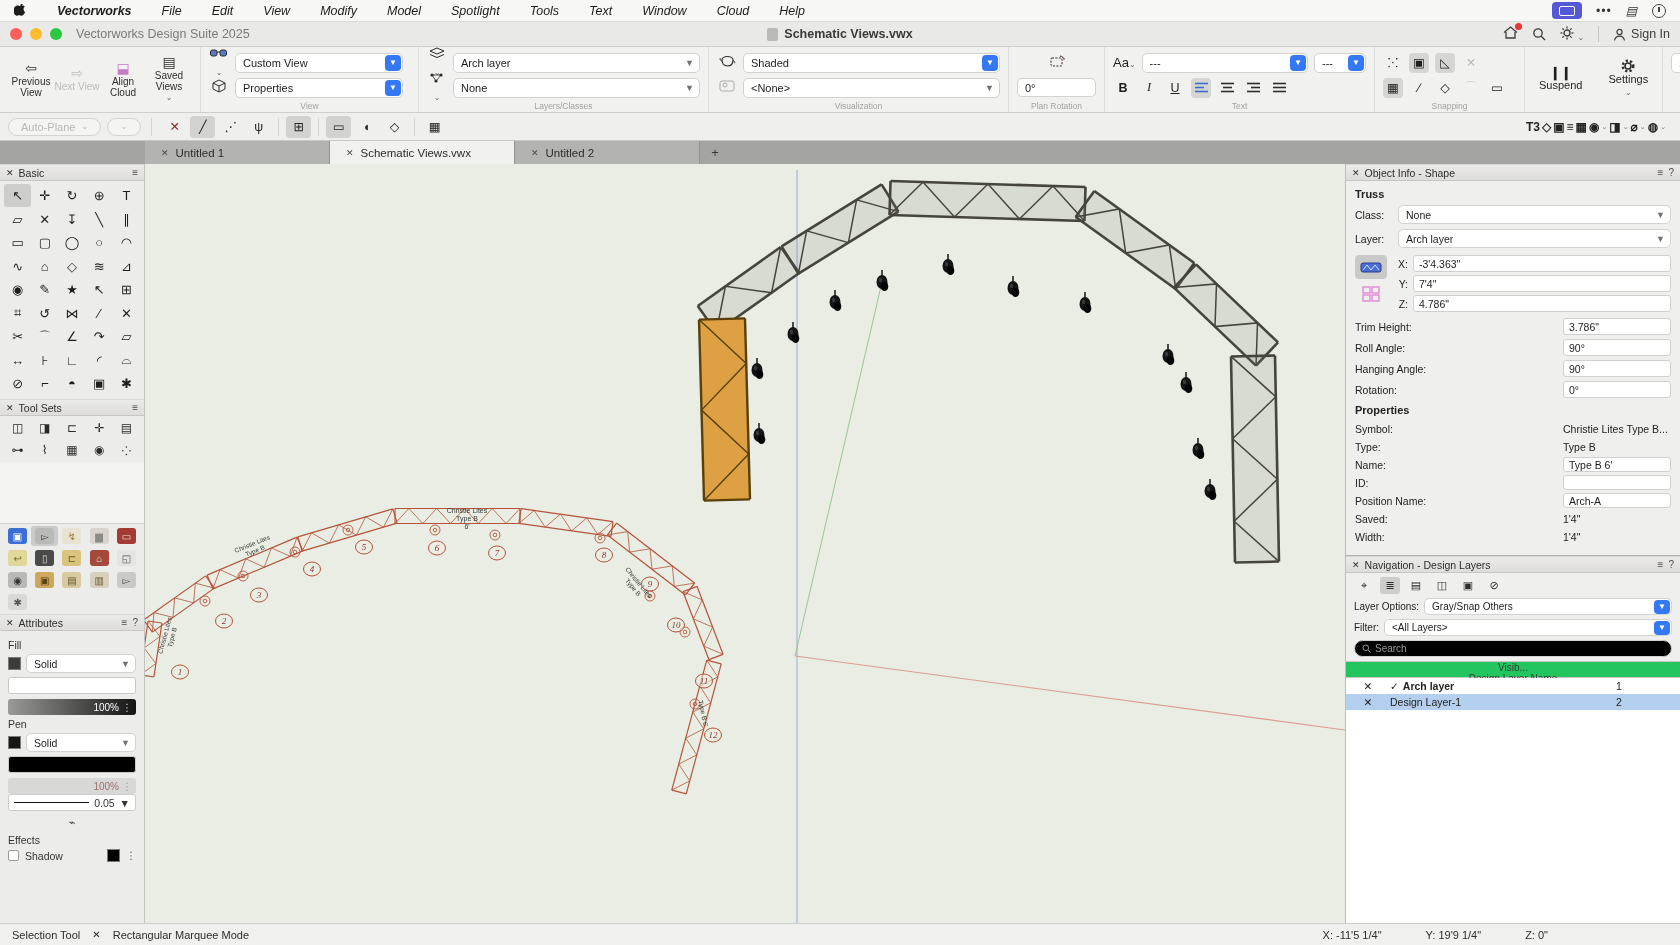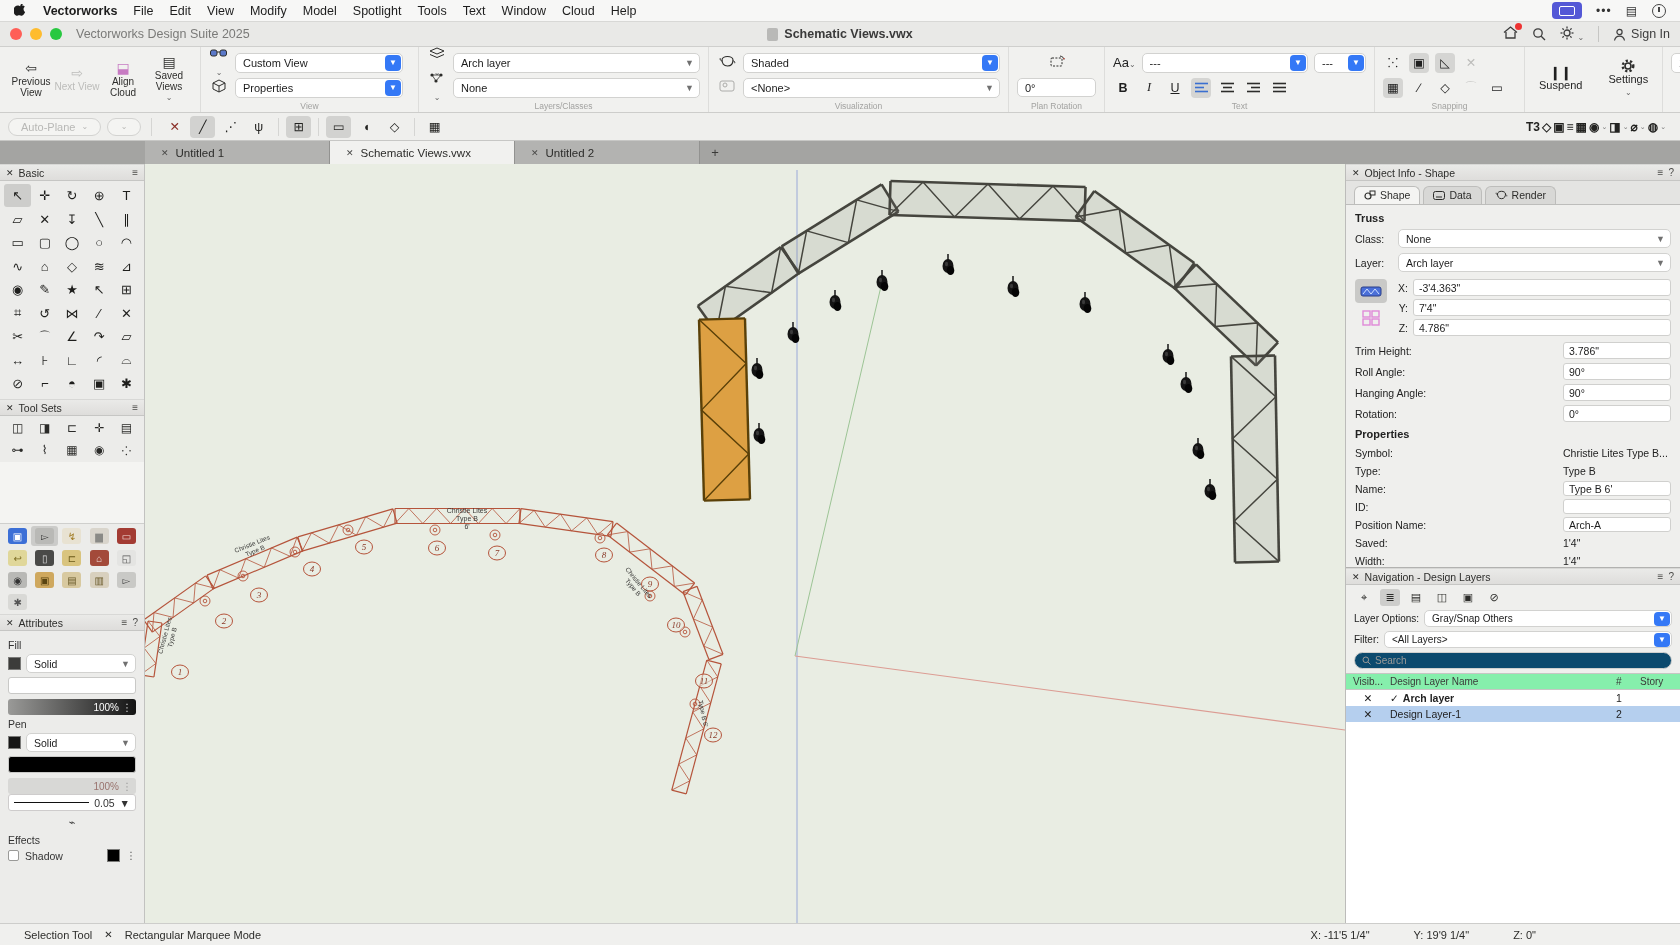--- a/index.html
+++ b/index.html
@@ -1,20 +1,20 @@
 <!DOCTYPE html>
 <html><head>
 <meta charset="utf-8">
 <style>
   * { margin:0; padding:0; box-sizing:border-box; }
   html,body { width:1680px; height:945px; overflow:hidden; font-family:"Liberation Sans",sans-serif; background:#ececea; color:#222; }
   .row { display:flex; align-items:center; }
 
   
-  .menubar { height:22px; background:#f7f7f6; border-bottom:1px solid #d8d8d6; display:flex; align-items:center; padding:0 14px; gap:16px; font-size:12.5px; color:#1d1d1d; }
+  .menubar { height:22px; background:#f7f7f6; border-bottom:1px solid #d8d8d6; display:flex; align-items:center; padding:0 14px; gap:30px; font-size:12.5px; color:#1d1d1d;font-style:italic; }
   .menubar .apple { width:13px; height:14px; }
   .menubar .mitem:first-of-type { font-weight:bold; }
   .mb-right { margin-left:auto; display:flex; align-items:center; gap:14px; }
   .ss-pill { width:30px; height:17px; background:#5458d6; border-radius:4px; display:flex; align-items:center; justify-content:center; }
   .ss-pill .scr { width:16px; height:10px; border:1.5px solid #fff; border-radius:2px; }
   .mb-ic { color:#333; font-size:12px; letter-spacing:1px; }
   .clock { width:14px; height:14px; border:1.5px solid #444; border-radius:50%; position:relative; }
   .clock:after{content:"";position:absolute;left:5px;top:2px;width:1.5px;height:5px;background:#444;}
 
   
@@ -130,33 +130,33 @@
   
   .navpanel { border-top:1px solid #b2b2b0; display:flex; flex-direction:column; flex:1; min-height:0; }
   .nav-icons { display:flex; gap:6px; padding:4px 8px; align-items:center; }
   .nic { width:20px; height:17px; display:flex; align-items:center; justify-content:center; font-size:11px; color:#2c2c2a; border-radius:3px; }
   .nic.act { background:#cdcdcb; }
   .navrow { display:flex; align-items:center; gap:5px; padding:0 8px; margin-bottom:4px; }
   .navrow .nl { font-size:10px; white-space:nowrap; }
   .navrow .dd { flex:1; height:17px; font-size:10px; }
   .navrow .dd .cb { width:14px; height:14px; }
   .searchrow { padding:0 8px; margin-bottom:4px; }
-  .search { background:#0c4a6e; border:1px solid #d0d0ce; border-radius:9px; height:17px; display:flex; align-items:center; gap:4px; padding:0 7px; color:#9a9a98; font-size:10px; }
+  .search { background:#000000; border:1px solid #d0d0ce; border-radius:9px; height:17px; display:flex; align-items:center; gap:4px; padding:0 7px; color:#9a9a98; font-size:10px; }
   .ltable { flex:1; display:flex; flex-direction:column; min-height:0; border-top:1px solid #c6c6c4; }
-  .lthead { display:flex; background:#86efac; border-bottom:1px solid #c6c6c4; height:16px; align-items:center; font-size:10px; color:#3a3a38; }
+  .lthead { display:flex; background:#22c55e; border-bottom:1px solid #c6c6c4; height:16px; align-items:center; font-size:10px; color:#3a3a38;flex-direction:column; }
   .ltbody { flex:1; background:#fff; overflow:hidden; }
   .ltr { display:flex; align-items:center; height:16px; font-size:10.5px; }
   .ltr.sel { background:#b5cfee; }
   .c-vis { width:44px; text-align:center; }
   .c-name { flex:1; display:flex; align-items:center; gap:4px; }
   .c-num { width:24px; }
   .c-story { width:40px; }
 
   
-  .statusbar { height:22px; background:#f0f0ee; border-top:1px solid #cdcdcb; display:flex; align-items:center; padding:0 24px; font-size:11px; color:#2c2c2a; }
+  .statusbar { height:22px; background:#f0f0ee; border-top:1px solid #cdcdcb; display:flex; align-items:center; padding:0 12px; font-size:11px; color:#2c2c2a; }
   .sb-left { display:flex; align-items:center; gap:12px; }
   .sb-right { margin-left:auto; display:flex; align-items:center; gap:44px; padding-right:120px; }
 </style>
 </head>
 <body>
 
 <div class="menubar">
   <svg class="apple" viewBox="0 0 13 14">
       <path d="M9.2 0.4c0.1 0.9-0.3 1.7-0.8 2.3-0.5 0.6-1.4 1.1-2.2 1-0.1-0.8 0.3-1.7 0.8-2.2C7.5 0.9 8.5 0.5 9.2 0.4zM11.9 10.6c-0.4 0.9-0.6 1.3-1.1 2-0.7 1.1-1.7 2.4-3 2.4-1.1 0-1.4-0.7-2.9-0.7-1.5 0-1.8 0.7-2.9 0.7-1.2 0-2.2-1.2-2.9-2.3C-2.1 9.6-2.3 6 0.2 4.1c0.9-0.7 2-1.1 3-1.1 1.2 0 1.9 0.7 2.9 0.7 1 0 1.6-0.7 2.9-0.7 0.9 0 1.9 0.5 2.6 1.3-2.3 1.3-1.9 4.6 0.3 6.3z" transform="translate(1,-1) scale(0.85)" fill="#1d1d1d"></path>
     </svg>
@@ -987,43 +987,20 @@
       </svg>
   </div>
 
   <div class="rightcol">
     <div class="phead">
       <span class="px">✕</span>
       <span class="pt">Object Info - Shape</span>
       <span class="ph">≡</span>
       <span class="ph">?</span>
     </div>
-    <div class="oi-tabs">
-      <div class="oi-tab active">
-          <svg width="12" height="10" viewBox="0 0 12 10">
-            <circle cx="4" cy="6" r="3" fill="none" stroke="#2c2c2a" stroke-width="1.2"></circle>
-            <rect x="6" y="1" width="5" height="4" fill="none" stroke="#2c2c2a"></rect>
-          </svg>
-          <span>Shape</span>
-        </div>
-      <div class="oi-tab">
-          <svg width="12" height="9" viewBox="0 0 12 9">
-            <rect x="0.5" y="0.5" width="11" height="8" rx="2" fill="none" stroke="#2c2c2a"></rect>
-            <line x1="3" y1="6" x2="9" y2="6" stroke="#2c2c2a"></line>
-          </svg>
-          <span>Data</span>
-        </div>
-      <div class="oi-tab">
-          <svg width="13" height="10" viewBox="0 0 13 10">
-            <path d="M2.5 4c0-1.6 1.8-2.7 4-2.7S10.5 2.4 10.5 4c0 2.4-1.2 4.7-4 4.7S2.5 6.4 2.5 4Z" fill="none" stroke="#2c2c2a"></path>
-            <path d="M2.8 4.8C1.4 4.8 0.9 3.6 1.2 2.7 M10.2 4.8c1.3-0.2 1.9 0.6 1.6 1.6" fill="none" stroke="#2c2c2a" stroke-width="0.8"></path>
-          </svg>
-          <span>Render</span>
-        </div>
-    </div>
     <div class="oi-body">
       <div class="oi-sec">Truss</div>
       <div class="oirow">
         <span class="ol">Class:</span>
         <div class="dd small" style="flex:1">
             <span>None</span>
             <span class="gch">▼</span>
           </div>
       </div>
       <div class="oirow">

